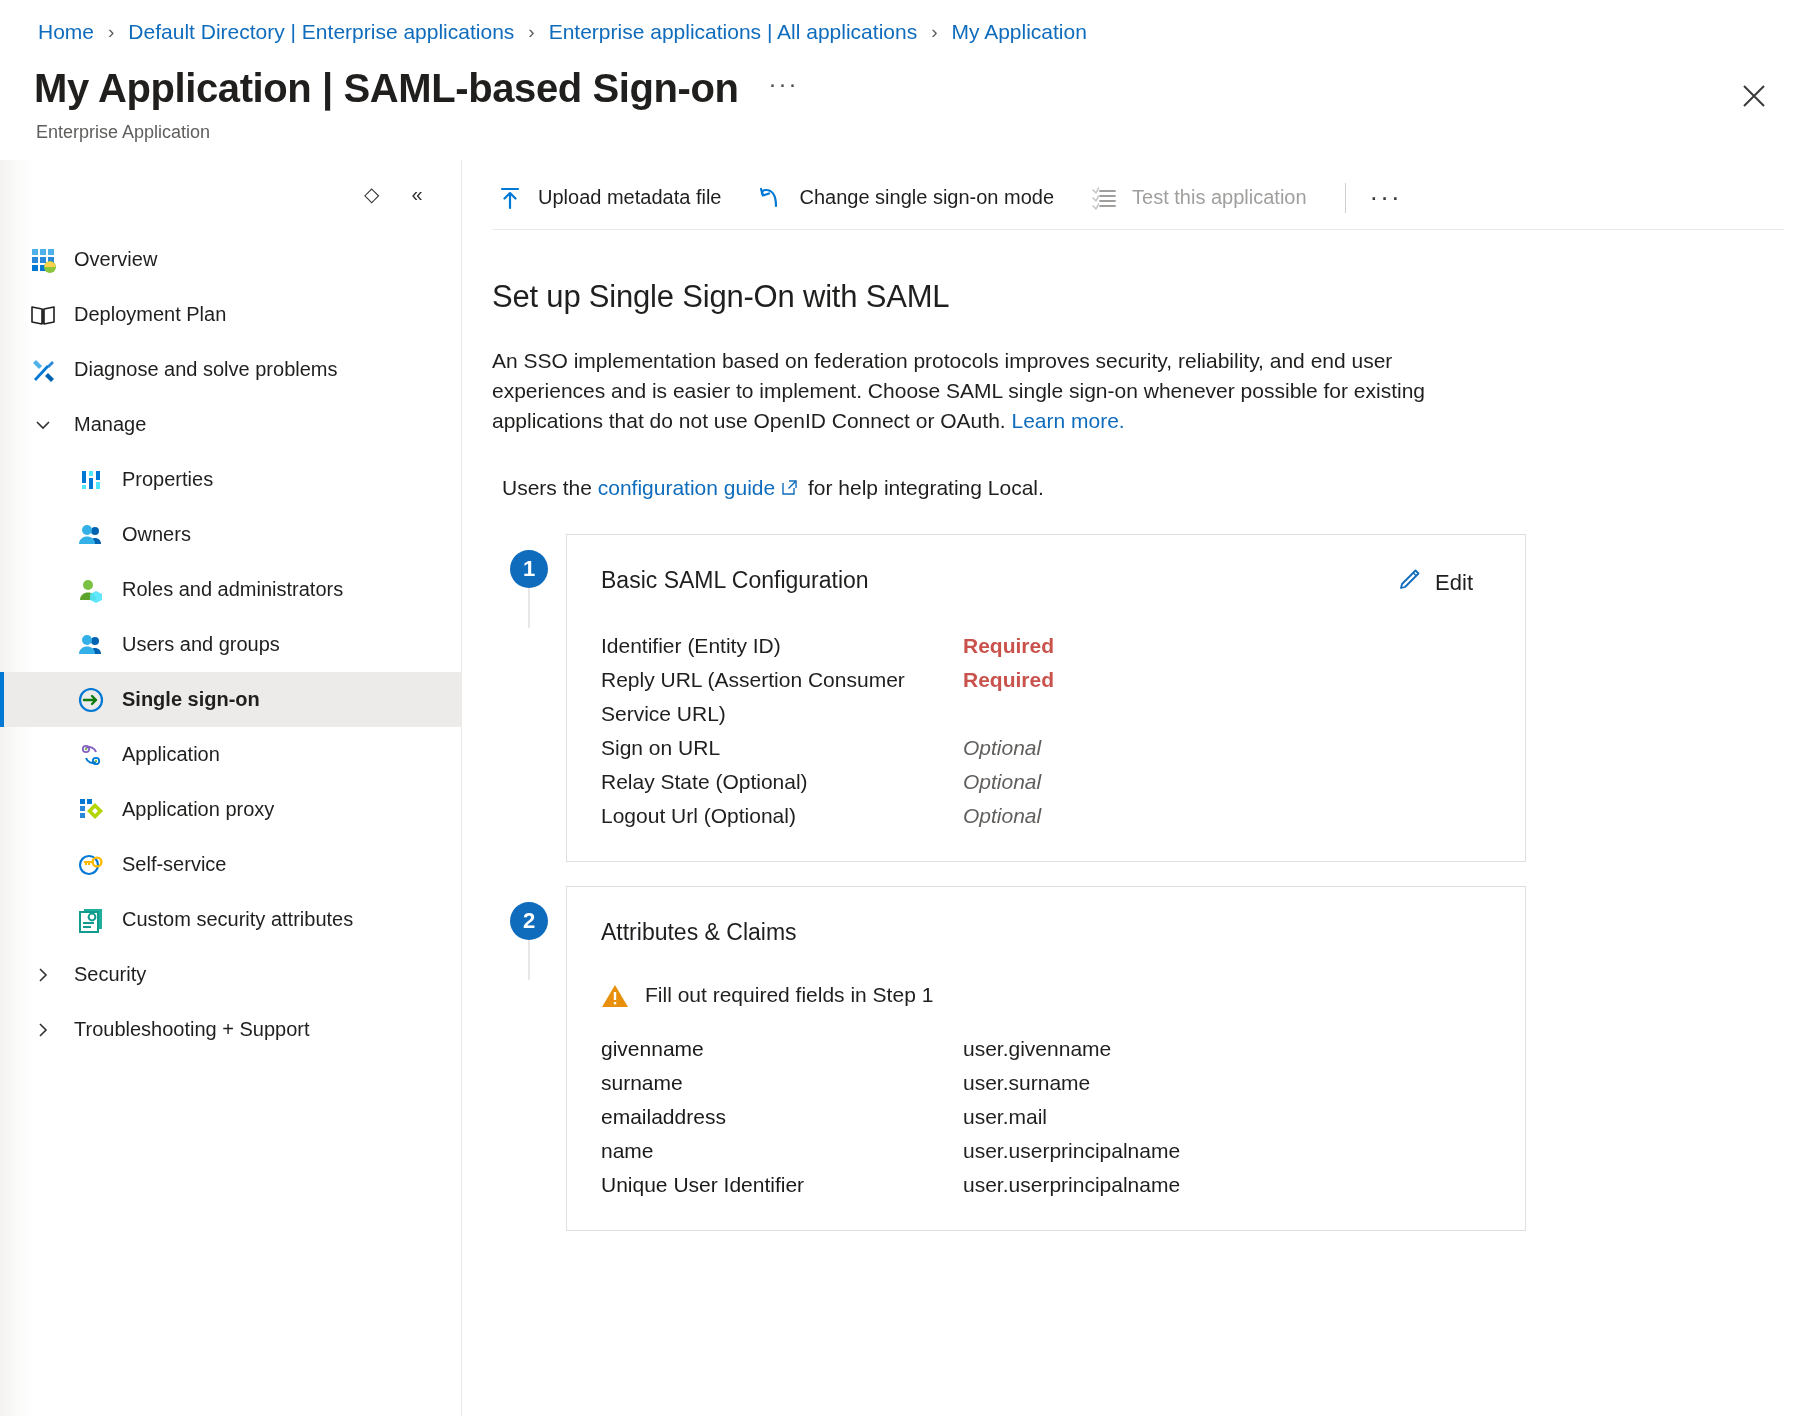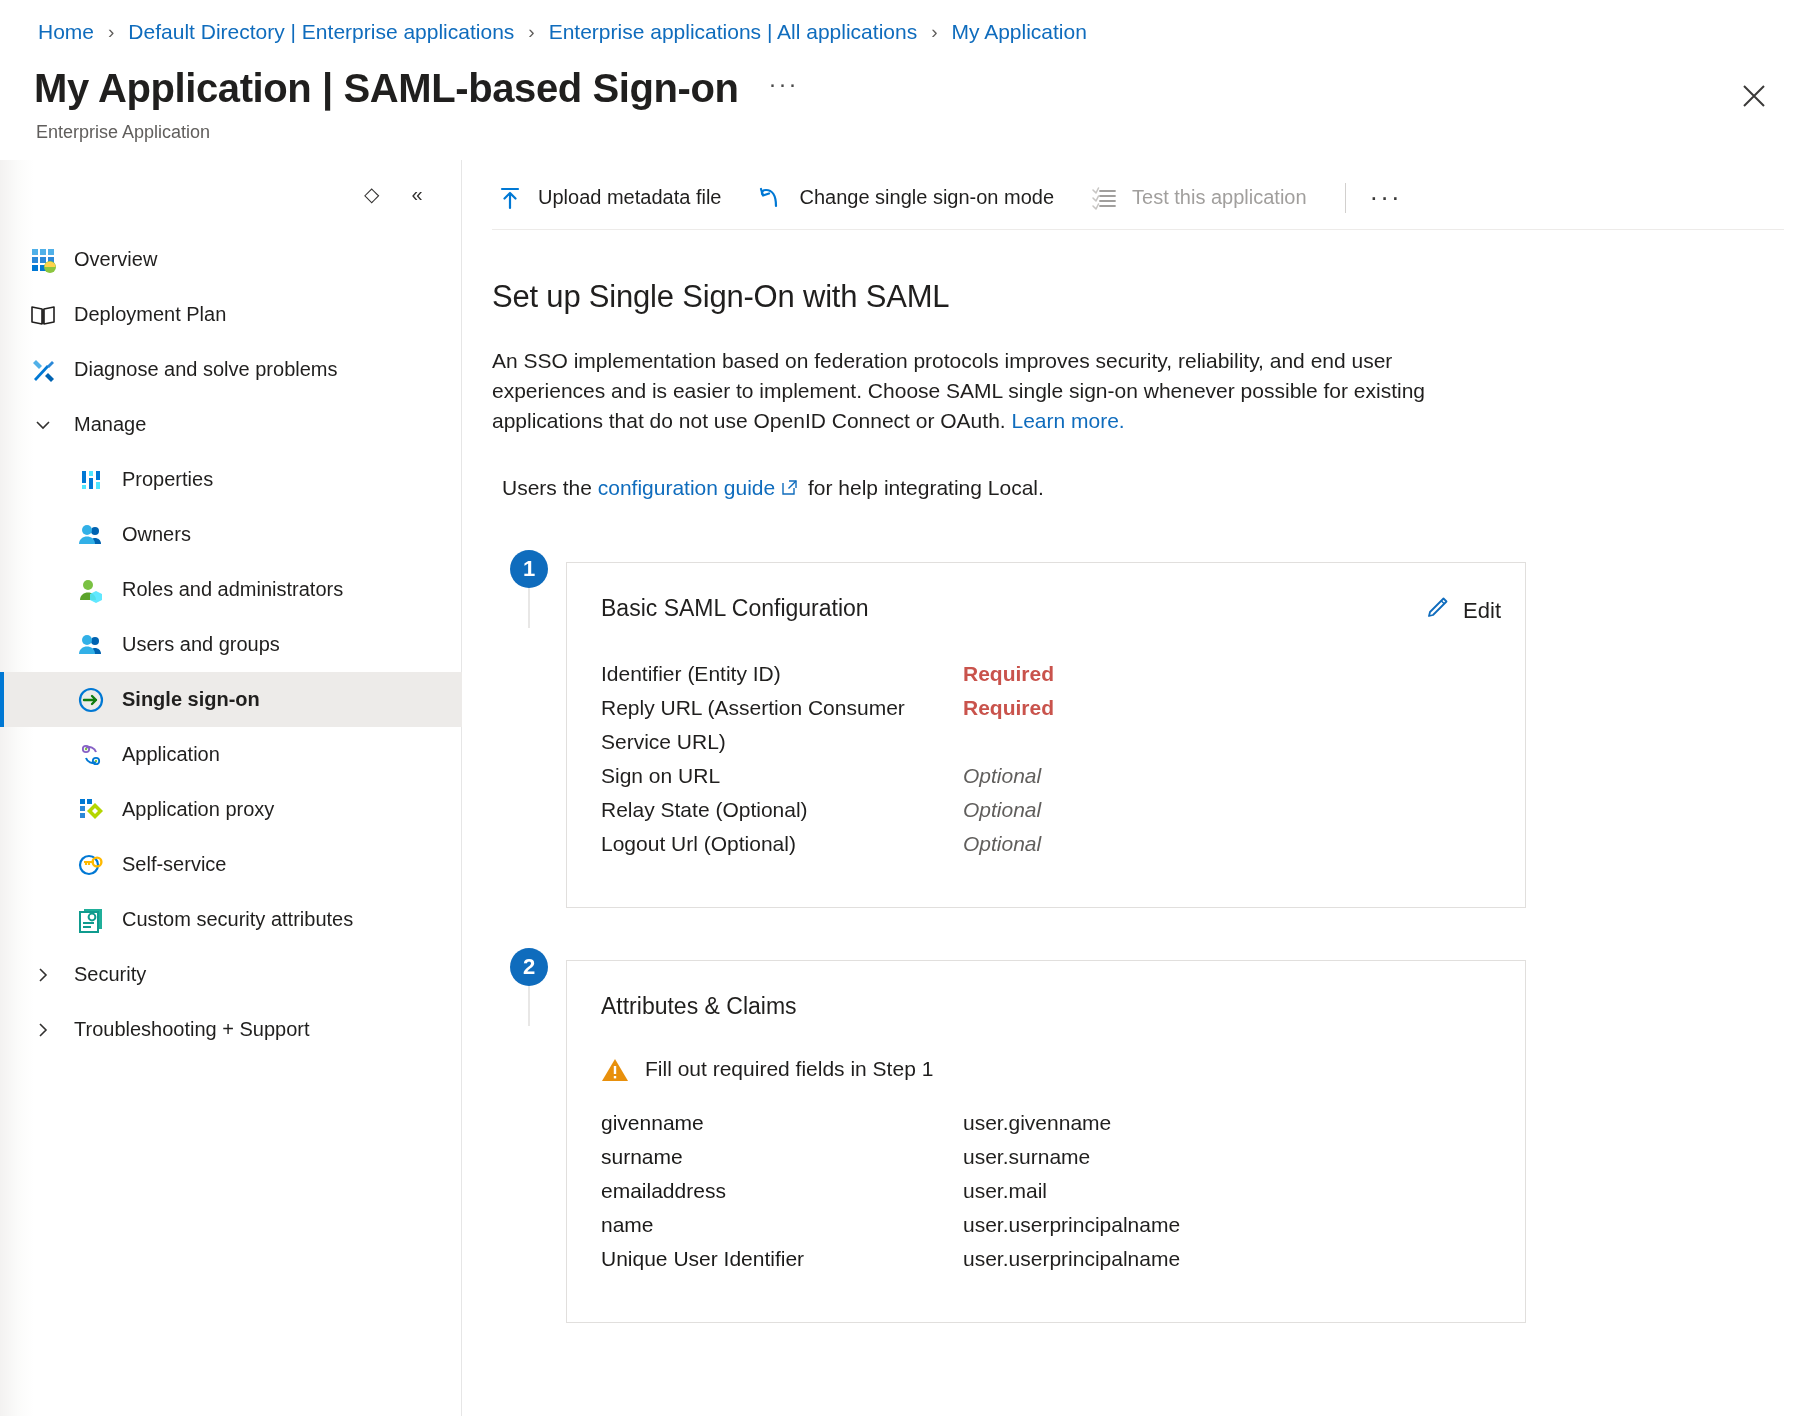--- a/index.html
+++ b/index.html
@@ -141,27 +141,27 @@
     display: flex; align-items: center; justify-content: center;
     margin-top: 16px; z-index: 2; position: relative;
   }
   .step-line {
     position: absolute; left: 50%; top: 38px; bottom: -40px;
     width: 1px; background: #d2d0ce; transform: translateX(-0.5px);
   }
   .card {
     flex: 1 1 auto; max-width: 960px;
     border: 1px solid #e1dfdd; background: #fff;
-    padding: 30px 34px 46px 34px; position: relative; margin-top: 28px;
+    padding: 30px 34px 28px 34px; position: relative;
   }
   .card-title {
     font-size: 23px; font-weight: 400; color: #201f1e; line-height: 30px;
   }
   .edit-btn {
-    position: absolute; right: 24px; top: 32px;
+    position: absolute; right: 52px; top: 32px;
     display: flex; align-items: center; gap: 13px;
     cursor: pointer; font-size: 22px; color: #201f1e;
   }
 
   .kv { margin-top: 34px; }
   .kv-row { display: flex; font-size: 21px; line-height: 34px; }
   .kv-key { width: 362px; flex: 0 0 362px; color: #201f1e; padding-right: 8px; }
   .kv-val { color: #201f1e; }
   .kv-val.required { color: #c9534c; font-weight: 700; }
   .kv-val.optional { color: #605e5c; font-style: italic; }

